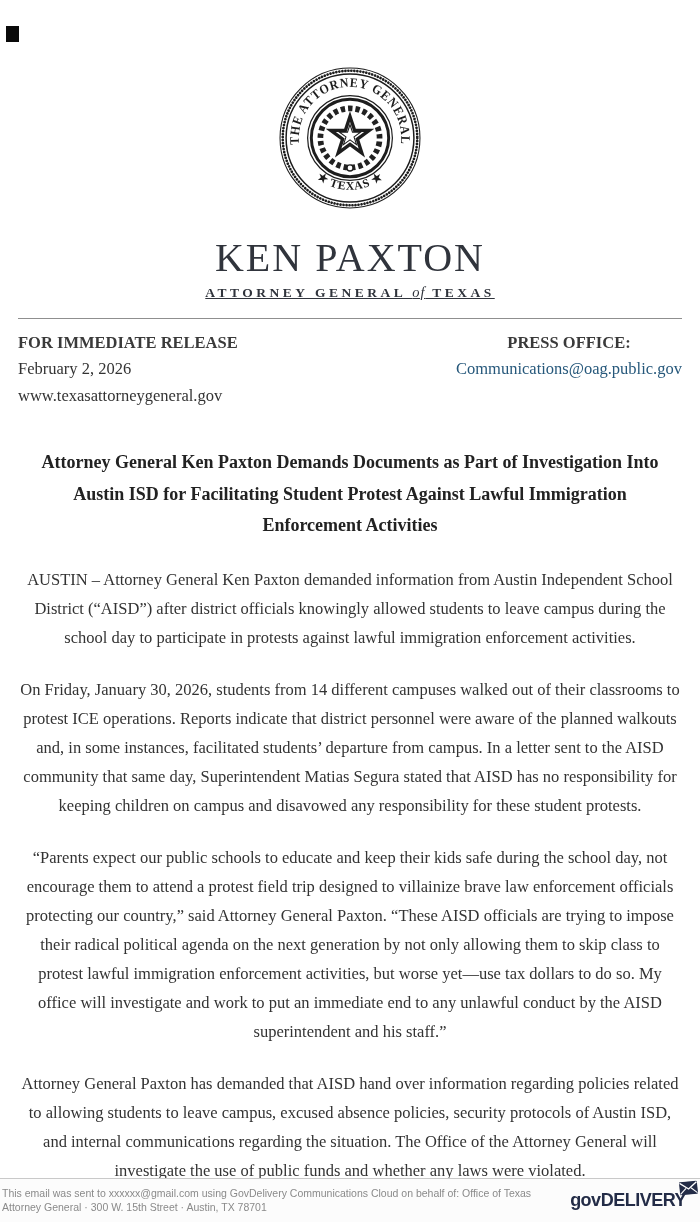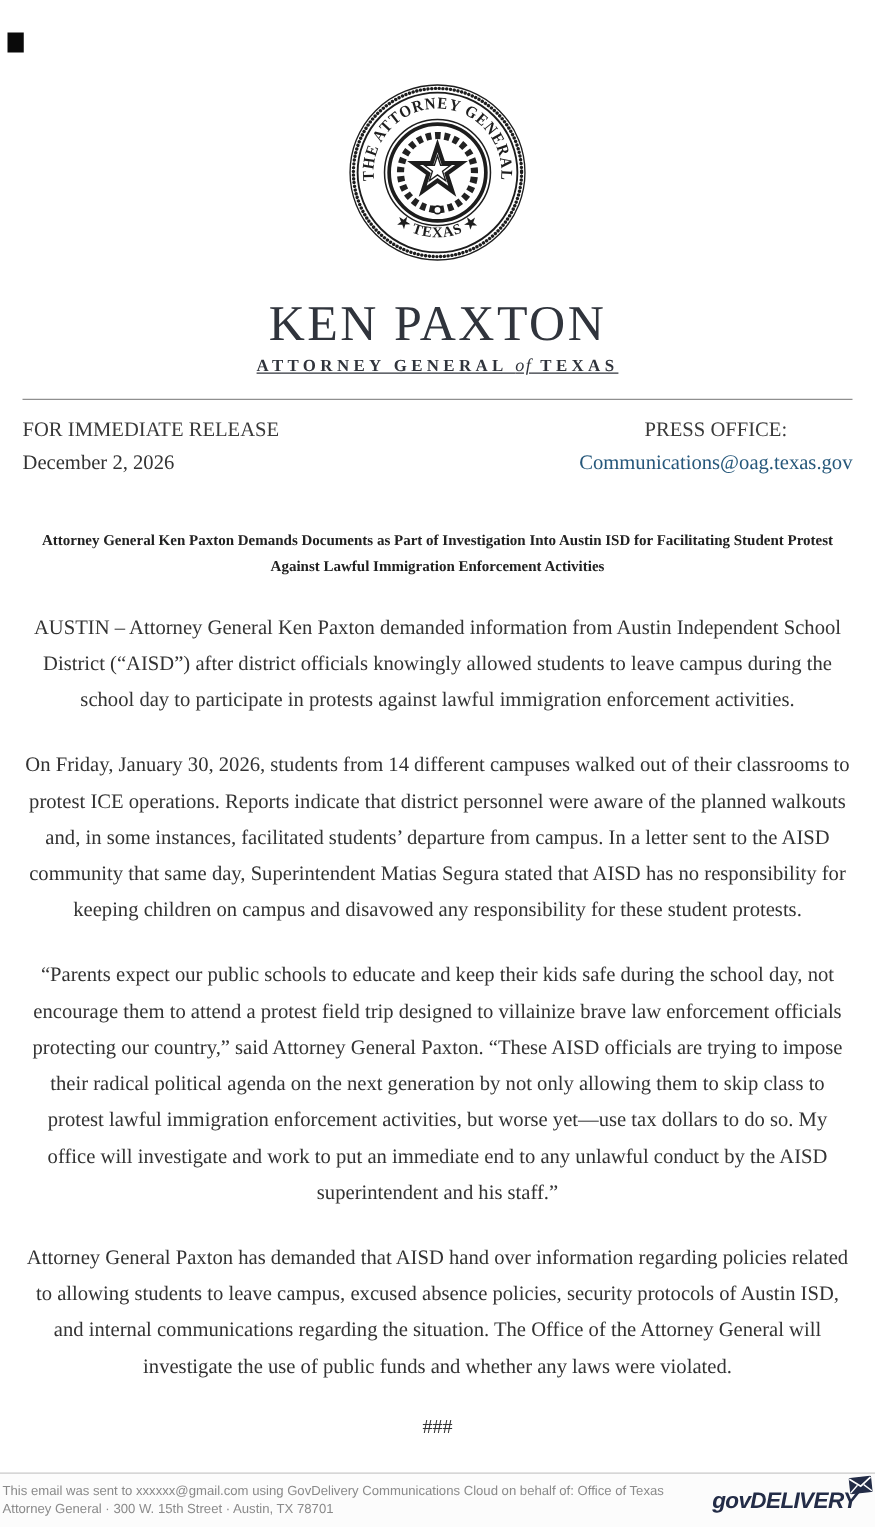--- a/index.html
+++ b/index.html
@@ -51,30 +51,30 @@
   }
   .release-row {
     display: flex;
     justify-content: space-between;
     margin: 11px 18px 0 18px;
     font-size: 16.5px;
     line-height: 1.6;
   }
   .release-left { text-align: left; }
   .release-right { text-align: center; }
-  .bold-label { font-weight: 400; color: #3a3a3a; }
+  .bold-label { font-weight: 700; color: #3a3a3a; }
   .press-email {
     color: #26587B;
     text-decoration: none;
     cursor: pointer;
   }
   .headline {
     margin: 38px 24px 0 24px;
     text-align: center;
-    font-size: 12px;
+    font-size: 18px;
     font-weight: 700;
     line-height: 1.75;
     color: #222222;
   }
   .body-copy { margin: 0 18px; }
   .body-copy p {
     margin-top: 23px;
     font-size: 16.5px;
     line-height: 1.76;
     color: #333333;
@@ -109,21 +109,20 @@
   }
   .bottom-text {
     font-size: 10.5px;
     line-height: 1.3;
     color: #8a8a8a;
     width: 588px;
   }
   .gd-logo {
     position: relative;
     font-family: "Liberation Sans", sans-serif;
-    font-style: italic;
     font-weight: 700;
     font-size: 18px;
     letter-spacing: -0.5px;
     color: #232C47;
     white-space: nowrap;
     padding-right: 6px;
     cursor: pointer;
   }
   .gd-logo .gd-gov { text-transform: lowercase; }
   .gd-env {
@@ -165,25 +164,26 @@
 
     <div class="brand-name">KEN PAXTON</div>
     <div class="brand-sub"><span>ATTORNEY GENERAL </span><span class="of">of</span><span> TEXAS</span></div>
   </div>
 
   <hr class="rule">
 
   <div class="release-row">
     <div class="release-left">
       <div class="bold-label">FOR IMMEDIATE RELEASE</div>
-      <div>December 2, 2026</div>
+      <div>February 2, 2026</div>
+      <div>www.texasattorneygeneral.gov</div>
     </div>
     <div class="release-right">
       <div class="bold-label">PRESS OFFICE:</div>
-      <a class="press-email" href="#">Communications@oag.texas.gov</a>
+      <a class="press-email" href="#">Communications@oag.public.gov</a>
     </div>
   </div>
 
   <h1 class="headline">Attorney General Ken Paxton Demands Documents as Part of Investigation Into Austin ISD for Facilitating Student Protest Against Lawful Immigration Enforcement Activities</h1>
 
   <div class="body-copy">
     <p>AUSTIN – Attorney General Ken Paxton demanded information from Austin Independent School District (“AISD”) after district officials knowingly allowed students to leave campus during the school day to participate in protests against lawful immigration enforcement activities.</p>
     <p>On Friday, January 30, 2026, students from 14 different campuses walked out of their classrooms to protest ICE operations. Reports indicate that district personnel were aware of the planned walkouts and, in some instances, facilitated students’ departure from campus. In a letter sent to the AISD community that same day, Superintendent Matias Segura stated that AISD has no responsibility for keeping children on campus and disavowed any responsibility for these student protests.</p>
     <p>“Parents expect our public schools to educate and keep their kids safe during the school day, not encourage them to attend a protest field trip designed to villainize brave law enforcement officials protecting our country,” said Attorney General Paxton. “These AISD officials are trying to impose their radical political agenda on the next generation by not only allowing them to skip class to protest lawful immigration enforcement activities, but worse yet—use tax dollars to do so. My office will investigate and work to put an immediate end to any unlawful conduct by the AISD superintendent and his staff.”</p>
     <p>Attorney General Paxton has demanded that AISD hand over information regarding policies related to allowing students to leave campus, excused absence policies, security protocols of Austin ISD, and internal communications regarding the situation. The Office of the Attorney General will investigate the use of public funds and whether any laws were violated.</p>

